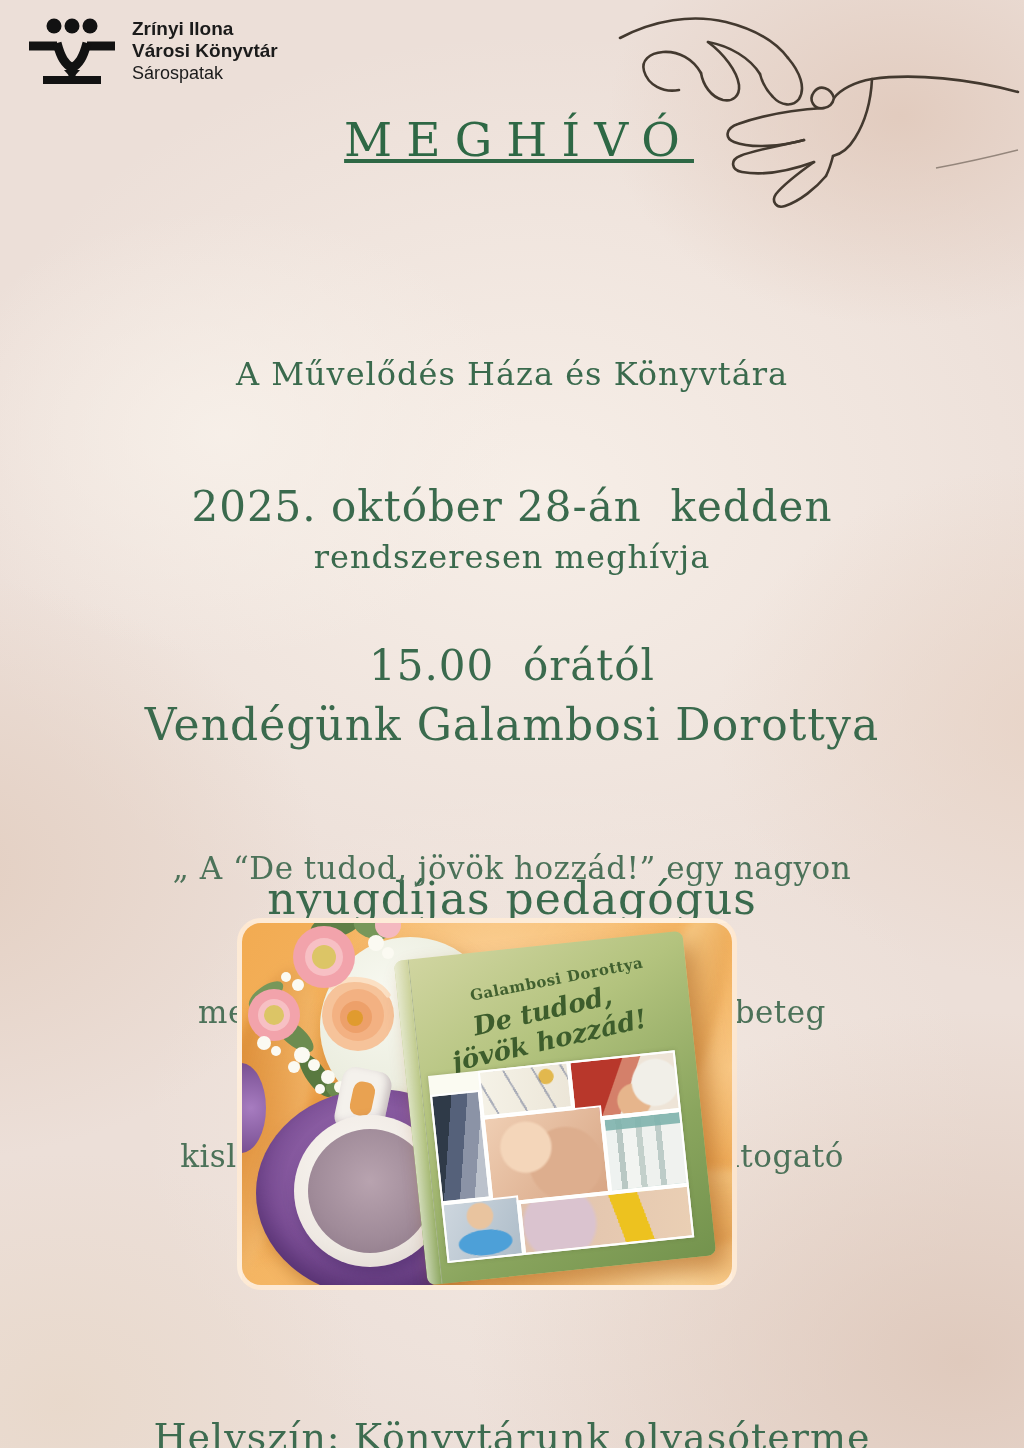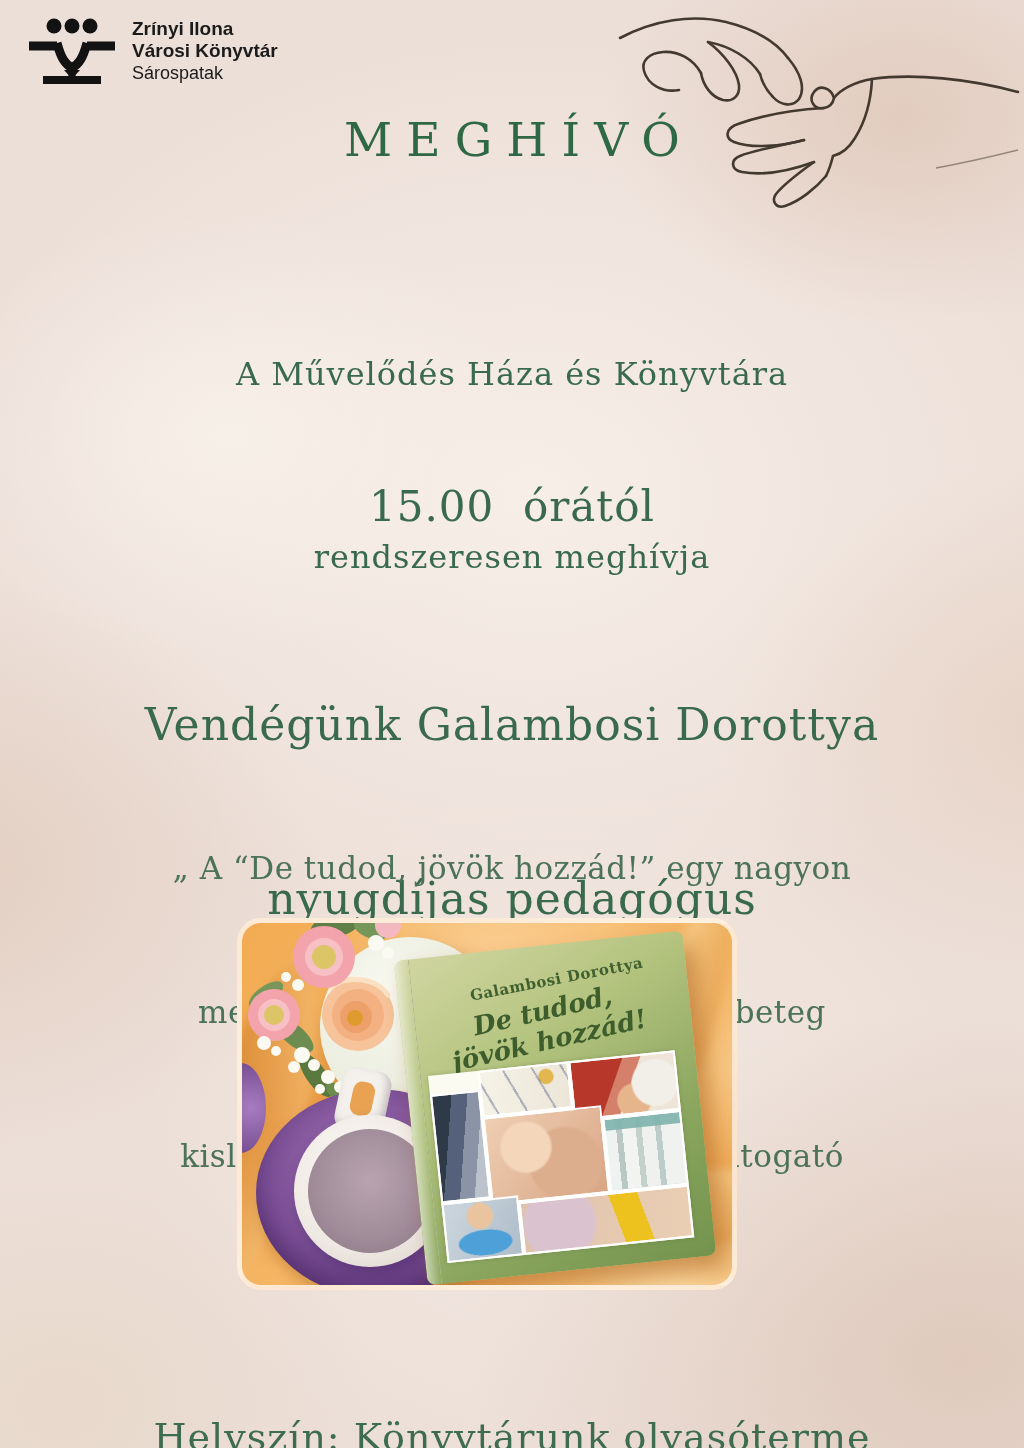--- a/index.html
+++ b/index.html
@@ -20,21 +20,21 @@
   
   .logo{position:absolute;left:26px;top:14px;display:flex;align-items:flex-start;gap:14px;}
   .logo svg{display:block;}
   .logo-text{font-family:"Liberation Sans", sans-serif;color:#1b1b1b;padding-top:4px;line-height:22px;}
   .logo-text .b{font-weight:bold;font-size:19px;}
   .logo-text .r{font-size:18px;}
   
   .hands{position:absolute;top:0;right:0;}
   
   .center{position:absolute;left:0;width:100%;text-align:center;white-space:pre-wrap;}
-  .title{top:112px;font-size:47px;letter-spacing:.30em;color:#2e6845;text-indent:.30em;}
+  .title{top:112px;font-size:47px;letter-spacing:.30em;color:#2e6845;text-indent:.30em;text-decoration:underline;}
   .headline{top:222px;font-size:32px;line-height:61px;color:#3a6a4d;letter-spacing:1px;}
   .datetime{top:374px;font-size:42px;line-height:53px;color:#3a6a4d;letter-spacing:1px;}
   .guest{top:580px;font-size:44px;line-height:58px;color:#3a6a4d;letter-spacing:1px;}
   .quote{top:748px;font-size:31px;line-height:48px;color:#4c7259;letter-spacing:.5px;}
   .location{top:1310px;font-size:38px;line-height:51px;color:#3d6c50;letter-spacing:1px;}
   
   .photo{
     position:absolute;left:237px;top:918px;width:500px;height:372px;
     border-radius:24px;overflow:hidden;
     border:5px solid rgba(255,248,242,.8);box-sizing:border-box;
@@ -156,20 +156,21 @@
   </svg>
 
   <div class="center title">MEGHÍVÓ</div>
 
   <div class="center headline">
     <div>A Művelődés Háza és Könyvtára</div>
     <div>rendszeresen meghívja</div>
   </div>
 
   <div class="center datetime">
+    <div>2025. október 28-án  kedden</div>
     <div>15.00  órától</div>
   </div>
 
   <div class="center guest">
     <div>Vendégünk Galambosi Dorottya</div>
     <div>nyugdíjas pedagógus</div>
   </div>
 
   <div class="center quote">
     <div>„ A “De tudod, jövök hozzád!” egy nagyon</div>

